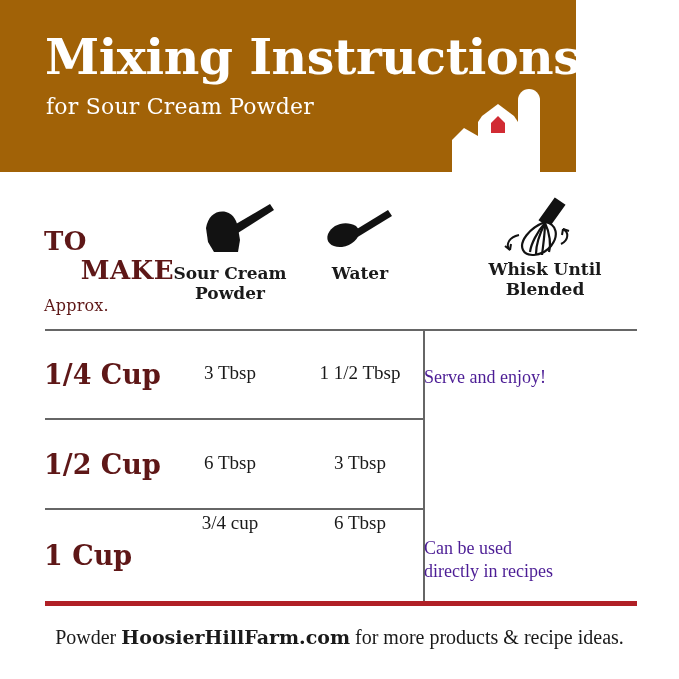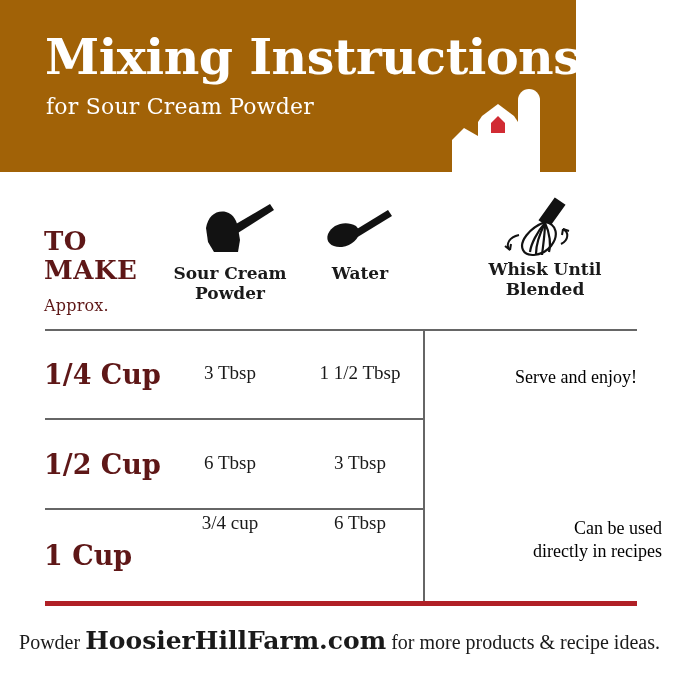--- a/index.html
+++ b/index.html
@@ -40,21 +40,21 @@
   .barn-wrap svg{display:block;}
 
   
   .tomake{
     position:absolute;left:44px;top:228px;width:130px;
     color:#5E1717;
     font-family:"DejaVu Serif", serif;
     line-height:1.0;
   }
   .tomake .l1{font-size:26px;font-weight:bold;display:block;letter-spacing:0.5px;}
-  .tomake .l2{font-size:26px;font-weight:bold;display:block;letter-spacing:0.5px;margin-top:3px;}
+  .tomake .l2{font-size:26px;font-weight:bold;display:block;letter-spacing:0.5px;margin-top:3px;text-align:right;}
   .tomake .l3{font-size:16px;font-weight:normal;display:block;margin-top:15px;letter-spacing:0.2px;}
 
   .colhead{
     position:absolute;
     text-align:center;
     color:#1a1a1a;
     font-family:"DejaVu Serif", serif;
     font-weight:bold;
     line-height:1.15;
   }
@@ -86,45 +86,45 @@
   .cell{
     position:absolute;
     text-align:center;
     color:#1a1a1a;
     font-family:"Liberation Serif", serif;
     font-size:19px;
     white-space:nowrap;
   }
   .note{
     position:absolute;left:424px;width:213px;
-    text-align:right;
-    color:#000000;
+    text-align:left;
+    color:#4c1d95;
     font-family:"Liberation Serif", serif;
     font-size:18px;
     line-height:1.25;
   }
 
   
   .r1{top:362px;} .r2{top:452px;} .r3{top:512px;}
   .a1{top:359px;} .a2{top:449px;} .a3{top:540px;}
-  .n1{top:366px;} .n2{top:449px;} .n3{top:517px;padding-left:25px;}
+  .n1{top:366px;} .n2{top:449px;} .n3{top:537px;}
 
   .c-powder{left:160px;width:140px;}
   .c-water{left:300px;width:120px;}
 
   
   .footer{
     position:absolute;left:0;top:626px;width:679px;
     text-align:center;
     color:#1a1a1a;
     font-family:"Liberation Serif", serif;
     font-size:20px;
     white-space:nowrap;
   }
-  .footer b{font-family:"DejaVu Serif", serif;font-weight:bold;font-size:25px;text-align:right;}
+  .footer b{font-family:"DejaVu Serif", serif;font-weight:bold;font-size:19px;text-align:right;}
 </style>
 </head>
 <body>
 
 <div class="page">
 
   <div class="header">
     <div class="header-title">Mixing Instructions</div>
     <div class="header-sub">for Sour Cream Powder</div>
     <div class="barn-wrap">

